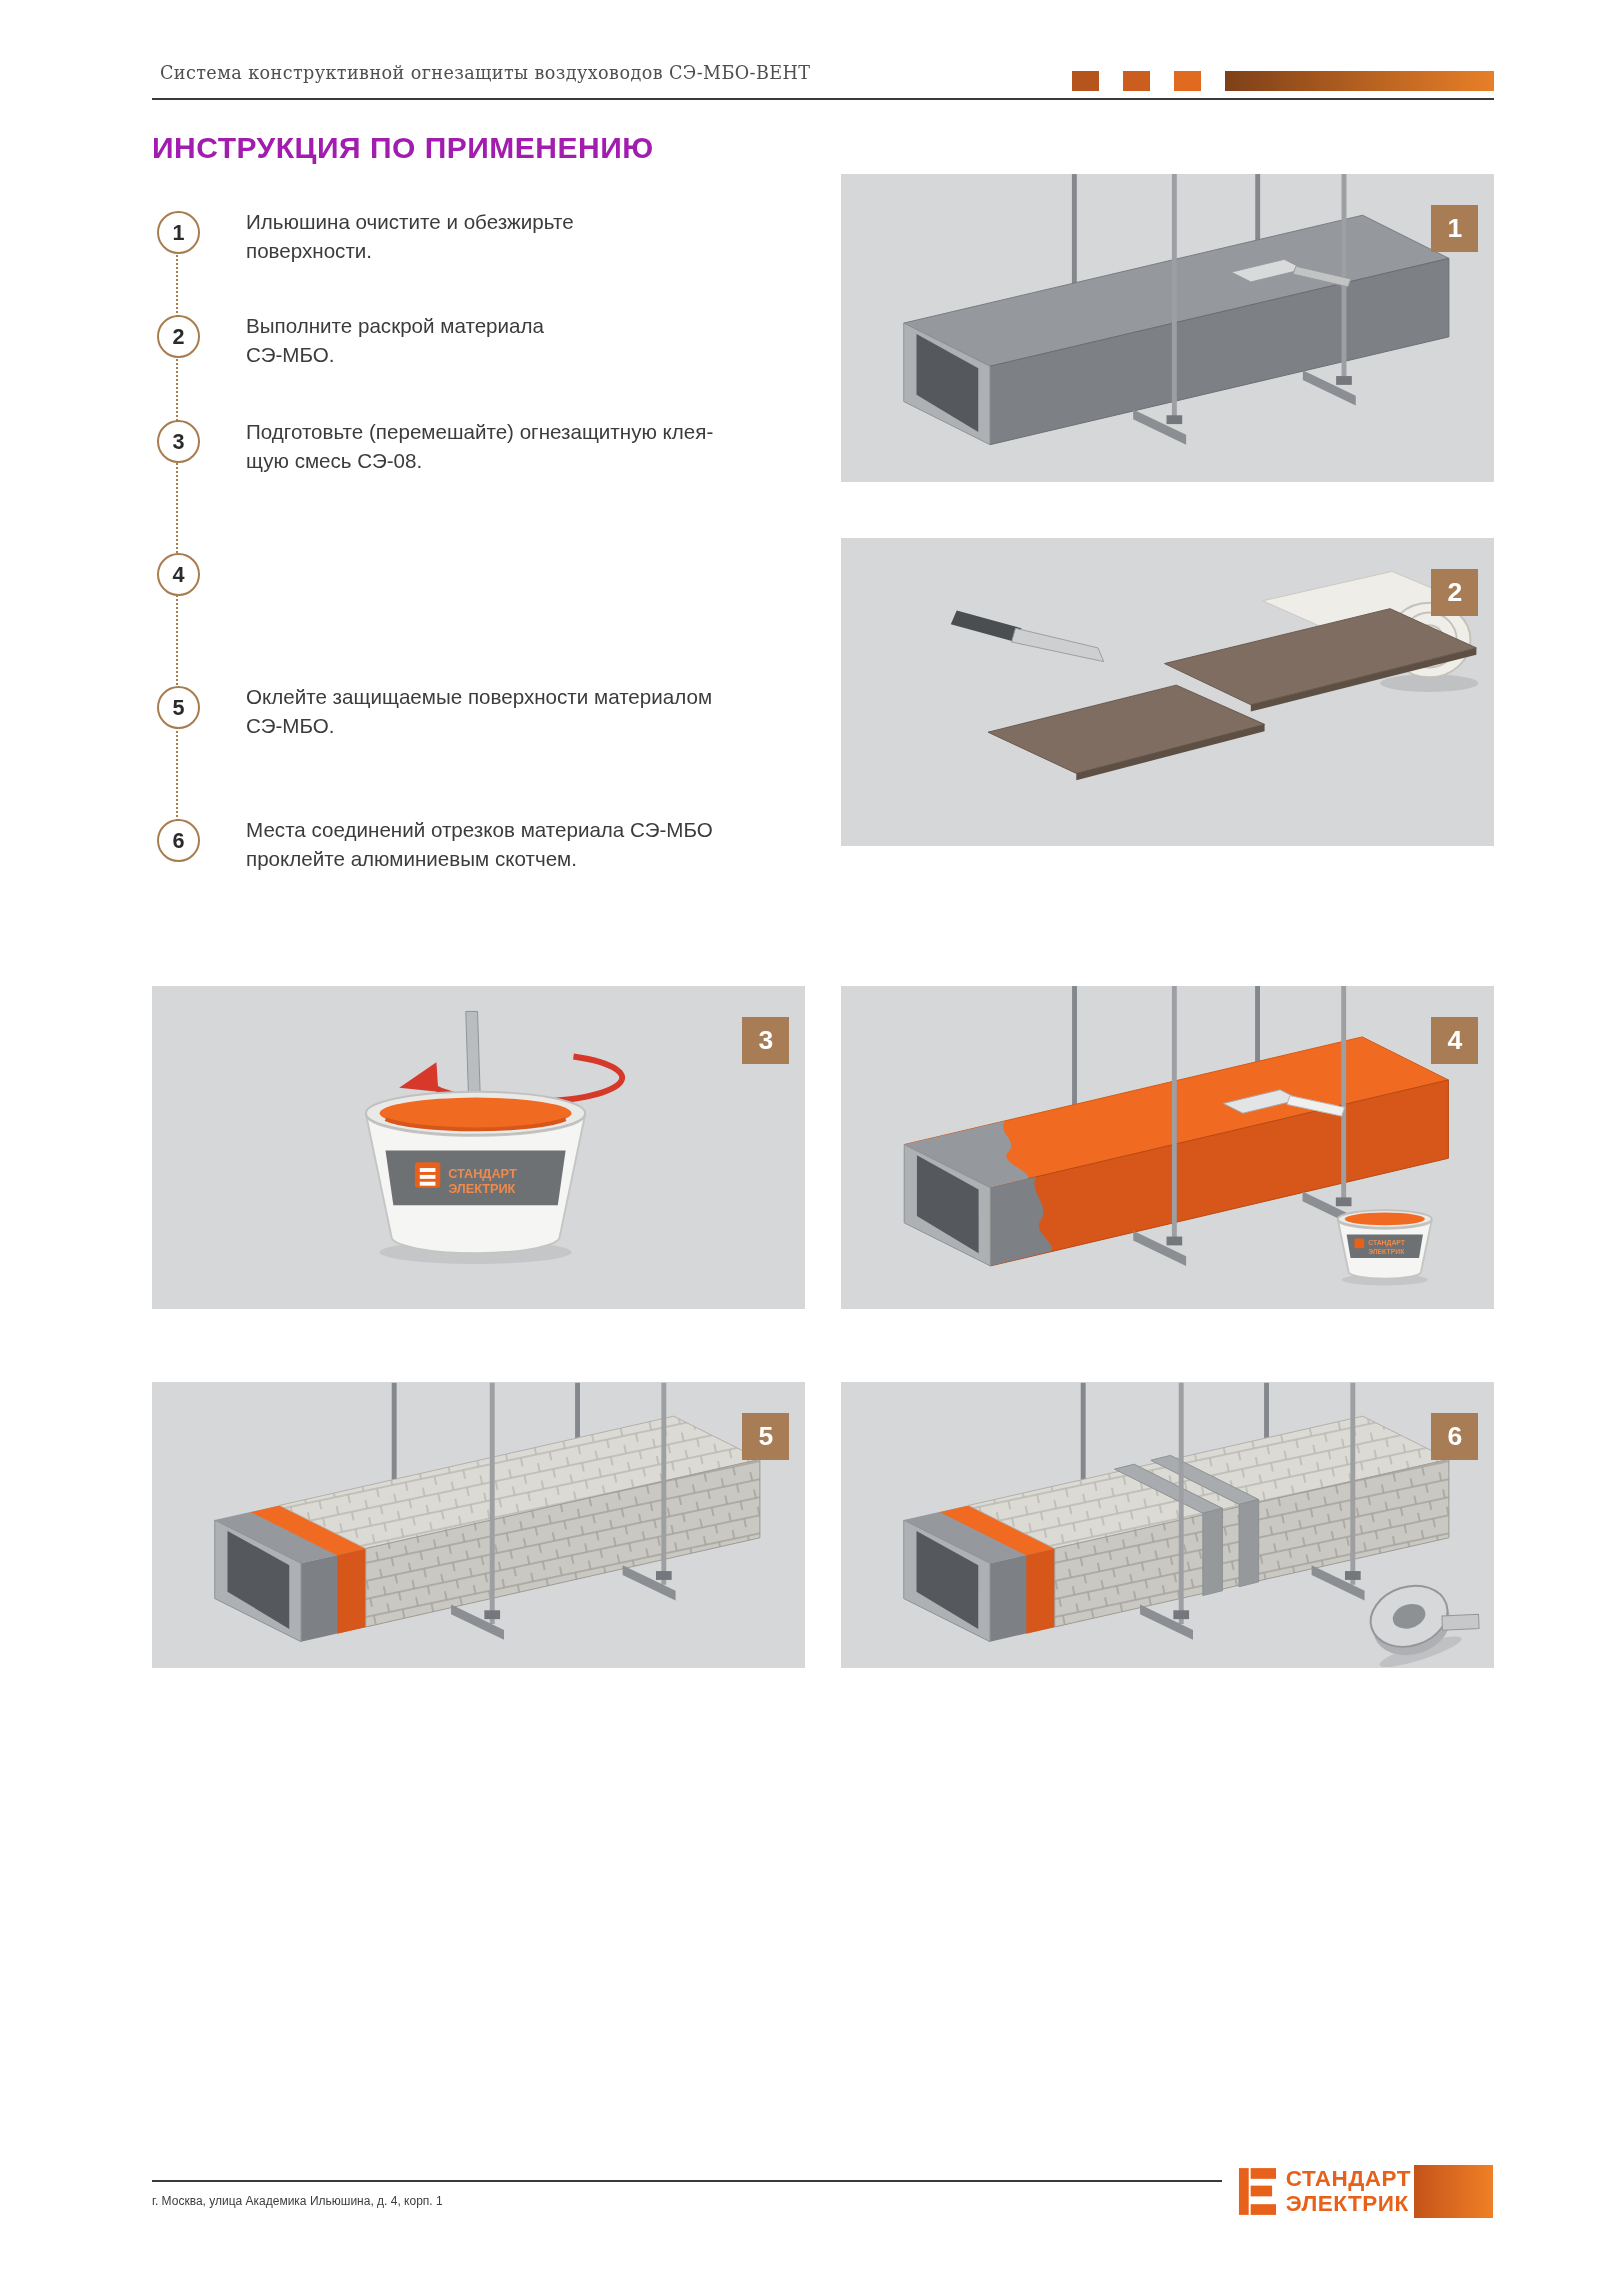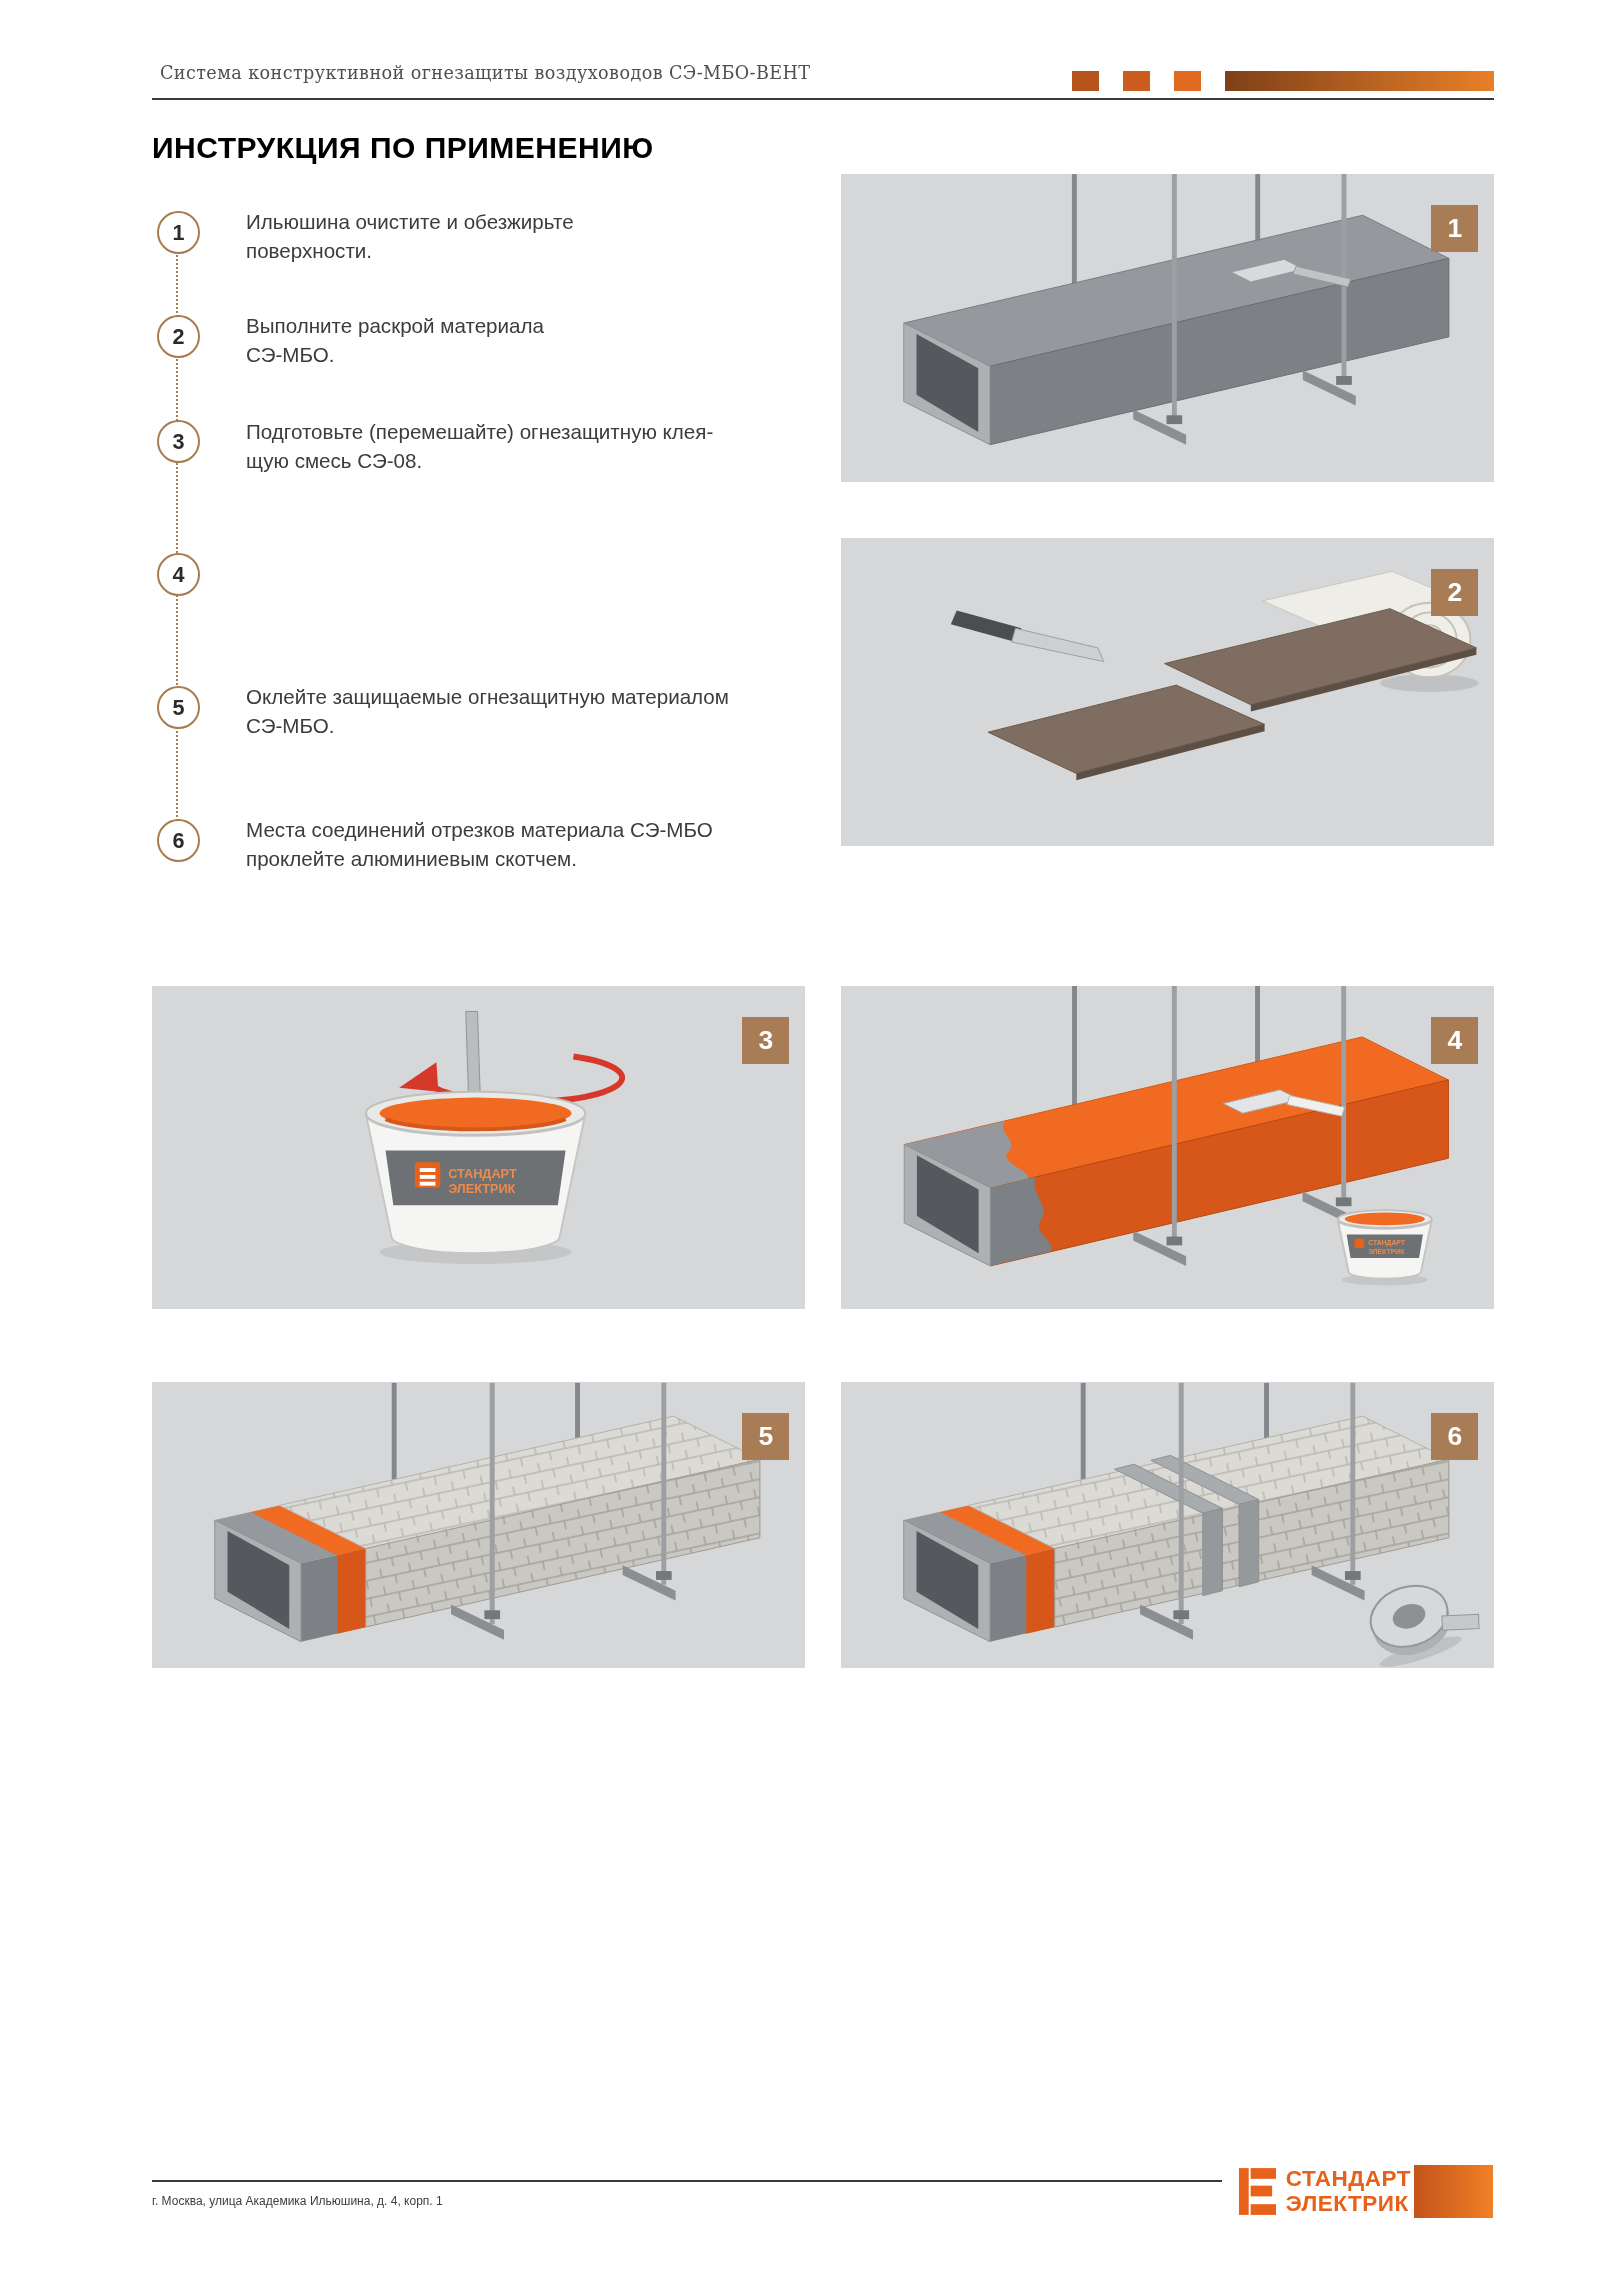--- a/index.html
+++ b/index.html
@@ -11,21 +11,21 @@
                   font-size:17.6px; color:#4f4f4f; letter-spacing:0.4px;margin-left:8px; }
   .hdr-rule { position:absolute; left:152px; top:98px; width:1342px; height:2px; background:#3a3a3a; }
   .hdr-sq { position:absolute; top:71px; height:19.6px; width:26.5px; }
   .hdr-sq1 { left:1072px; background:#b5541c; }
   .hdr-sq2 { left:1123px; background:#cb5e1e; }
   .hdr-sq3 { left:1174px; background:#e06a20; }
   .hdr-bar { position:absolute; left:1225px; top:71px; width:269px; height:19.6px;
              background:linear-gradient(90deg,#7e4018,#e87f28); }
 
   .page-title { position:absolute; left:152px; top:131px; font-size:30px; font-weight:700;
-                color:#000000; letter-spacing:0.5px; }
+                color:#a21caf; letter-spacing:0.5px; }
 
   
   .steps-line { position:absolute; left:176px; top:235px; height:606px; width:0;
                 border-left:2.9px dotted #a87c4f; z-index:0; }
   .step-circle { position:absolute; left:157px; width:43px; height:43px; border-radius:50%;
                  background:#ffffff; border:2px solid #a87c4f; z-index:1;
                  display:flex; align-items:center; justify-content:center;
                  font-size:21.6px; font-weight:700; color:#2b2b2b; }
   .step-text { position:absolute; left:246px; width:608px; font-size:20.6px; line-height:1.4;
                color:#3c3c3c; white-space:pre-line; }
@@ -88,21 +88,21 @@
   <div class="step-text st3">Подготовьте (перемешайте) огнезащитную клея-
 щую смесь СЭ-08.</div>
 
   <div class="step-circle sc4">
       <span>4</span>
     </div>
 
   <div class="step-circle sc5">
       <span>5</span>
     </div>
-  <div class="step-text st5">Оклейте защищаемые огнезащитную материалом
+  <div class="step-text st5">Оклейте защищаемые поверхности материалом
 СЭ-МБО.</div>
 
   <div class="step-circle sc6">
       <span>6</span>
     </div>
   <div class="step-text st6">Места соединений отрезков материала СЭ-МБО
 проклейте алюминиевым скотчем.</div>
 
   <div class="panel p1">
     <svg viewBox="0 0 666 314">

